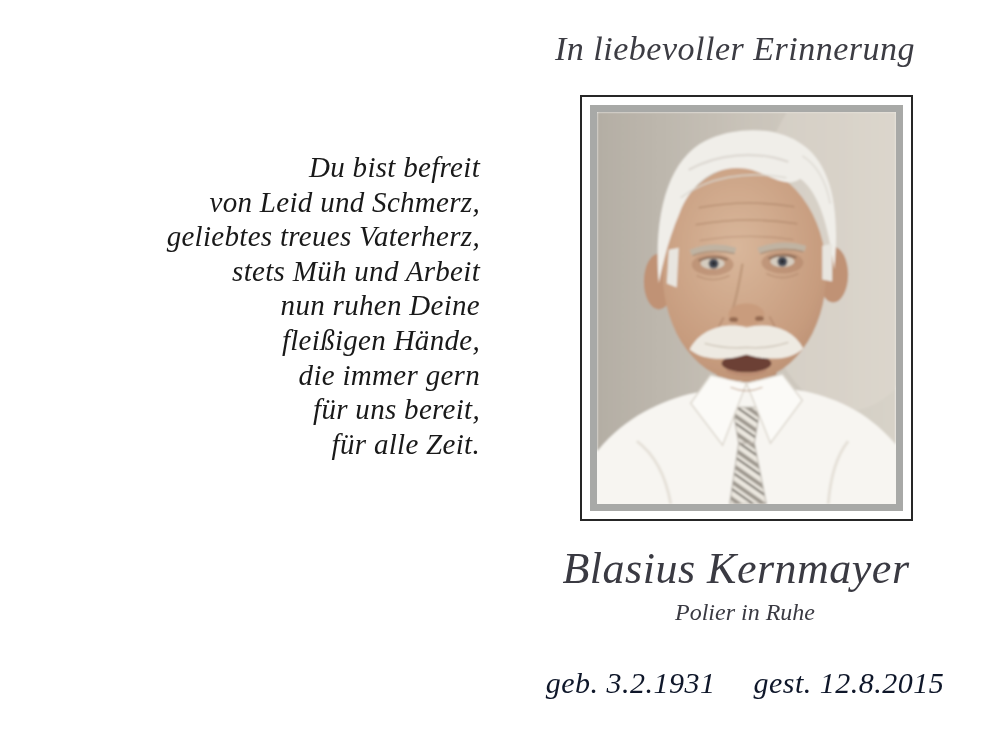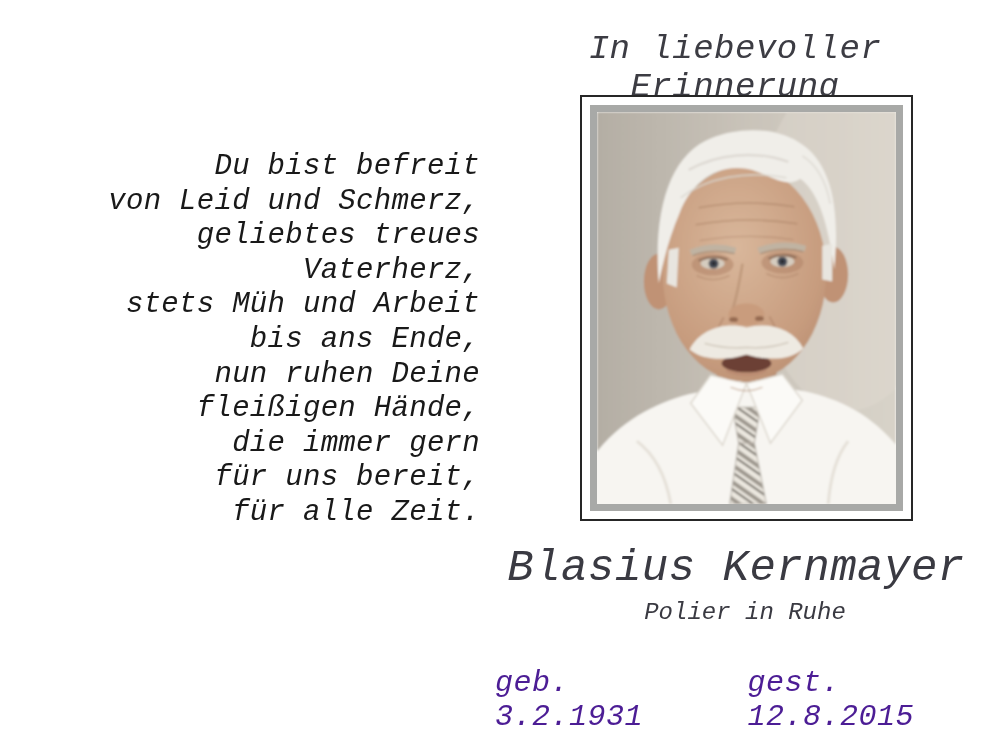--- a/index.html
+++ b/index.html
@@ -1,21 +1,21 @@
 <!DOCTYPE html>
 <html lang="de"><head>
 <meta charset="utf-8">
 <style>
   html,body{margin:0;padding:0;background:#ffffff;}
   .card{
     position:relative;
     width:1000px;height:750px;
     background:#ffffff;
     overflow:hidden;
-    font-family:Liberation Mono, monospace;
+    font-family:Liberation Serif, serif;
     font-style:italic;
   }
   .heading{
     position:absolute;left:500px;top:30px;width:470px;
     text-align:center;
     font-size:34px;letter-spacing:.5px;
     color:#3c3c43;
   }
   .poem{
     position:absolute;left:30px;top:150px;width:450px;
@@ -46,36 +46,35 @@
   .subtitle{
     position:absolute;left:495px;top:599px;width:500px;
     text-align:center;
     font-size:24px;
     color:#3a3a42;
   }
   .dates{
     position:absolute;left:495px;top:666px;width:500px;
     display:flex;justify-content:center;gap:38px;
     font-size:30px;letter-spacing:.5px;
-    color:#4c1d95;
+    color:#0f172a;
   }
 </style>
 </head>
 <body>
 
 <div class="card">
 
   <div class="heading">In liebevoller Erinnerung</div>
 
   <div class="poem">
     <div>Du bist befreit</div>
     <div>von Leid und Schmerz,</div>
     <div>geliebtes treues Vaterherz,</div>
     <div>stets Müh und Arbeit</div>
-    <div>bis ans Ende,</div>
     <div>nun ruhen Deine</div>
     <div>fleißigen Hände,</div>
     <div>die immer gern</div>
     <div>für uns bereit,</div>
     <div>für alle Zeit.</div>
   </div>
 
   <figure class="photo-frame" style="margin:0" role="img" aria-label="Portrait of an elderly man with swept-back white hair and a white moustache, wearing a white shirt and a white-grey striped tie">
     <div class="photo-mat">
       <svg viewBox="0 0 300 393" preserveAspectRatio="none">

